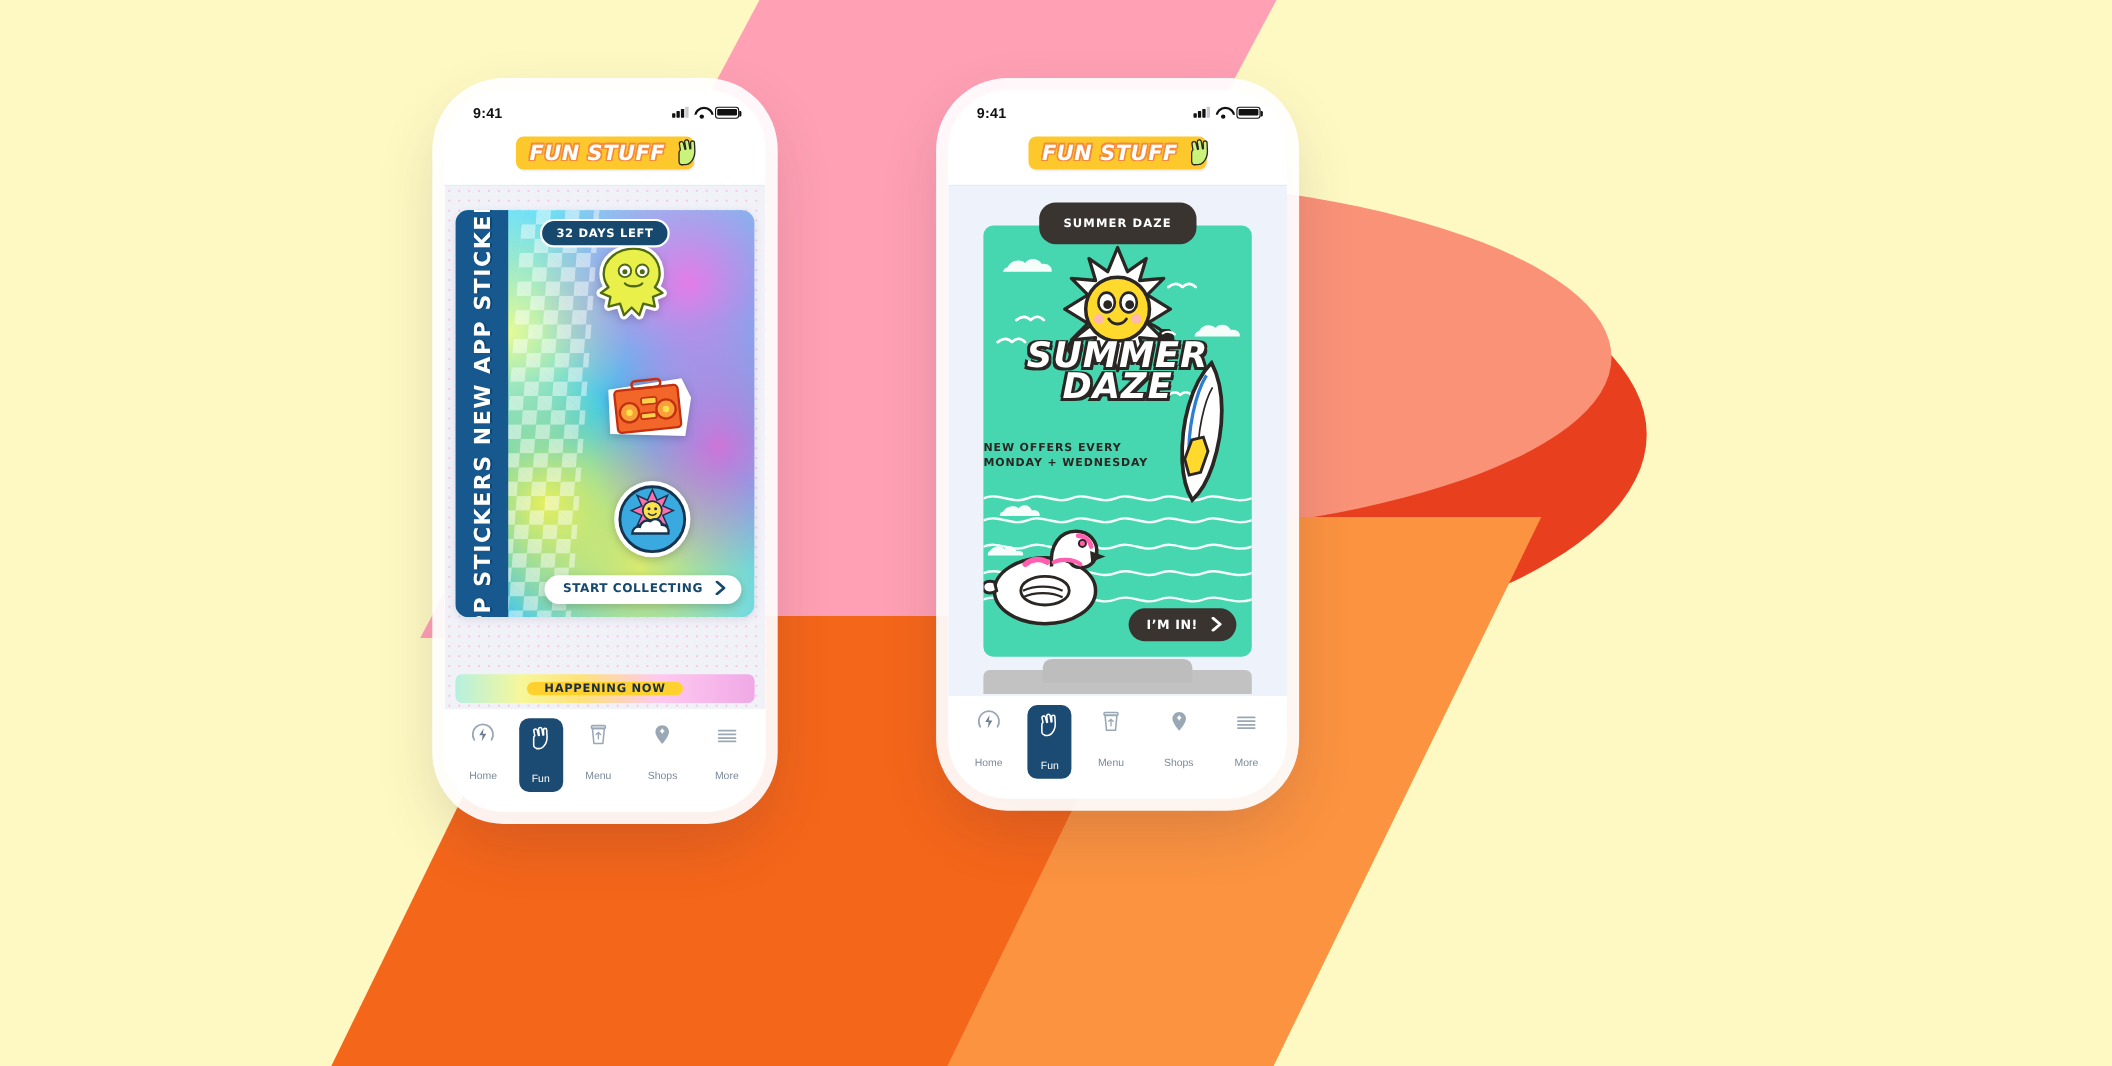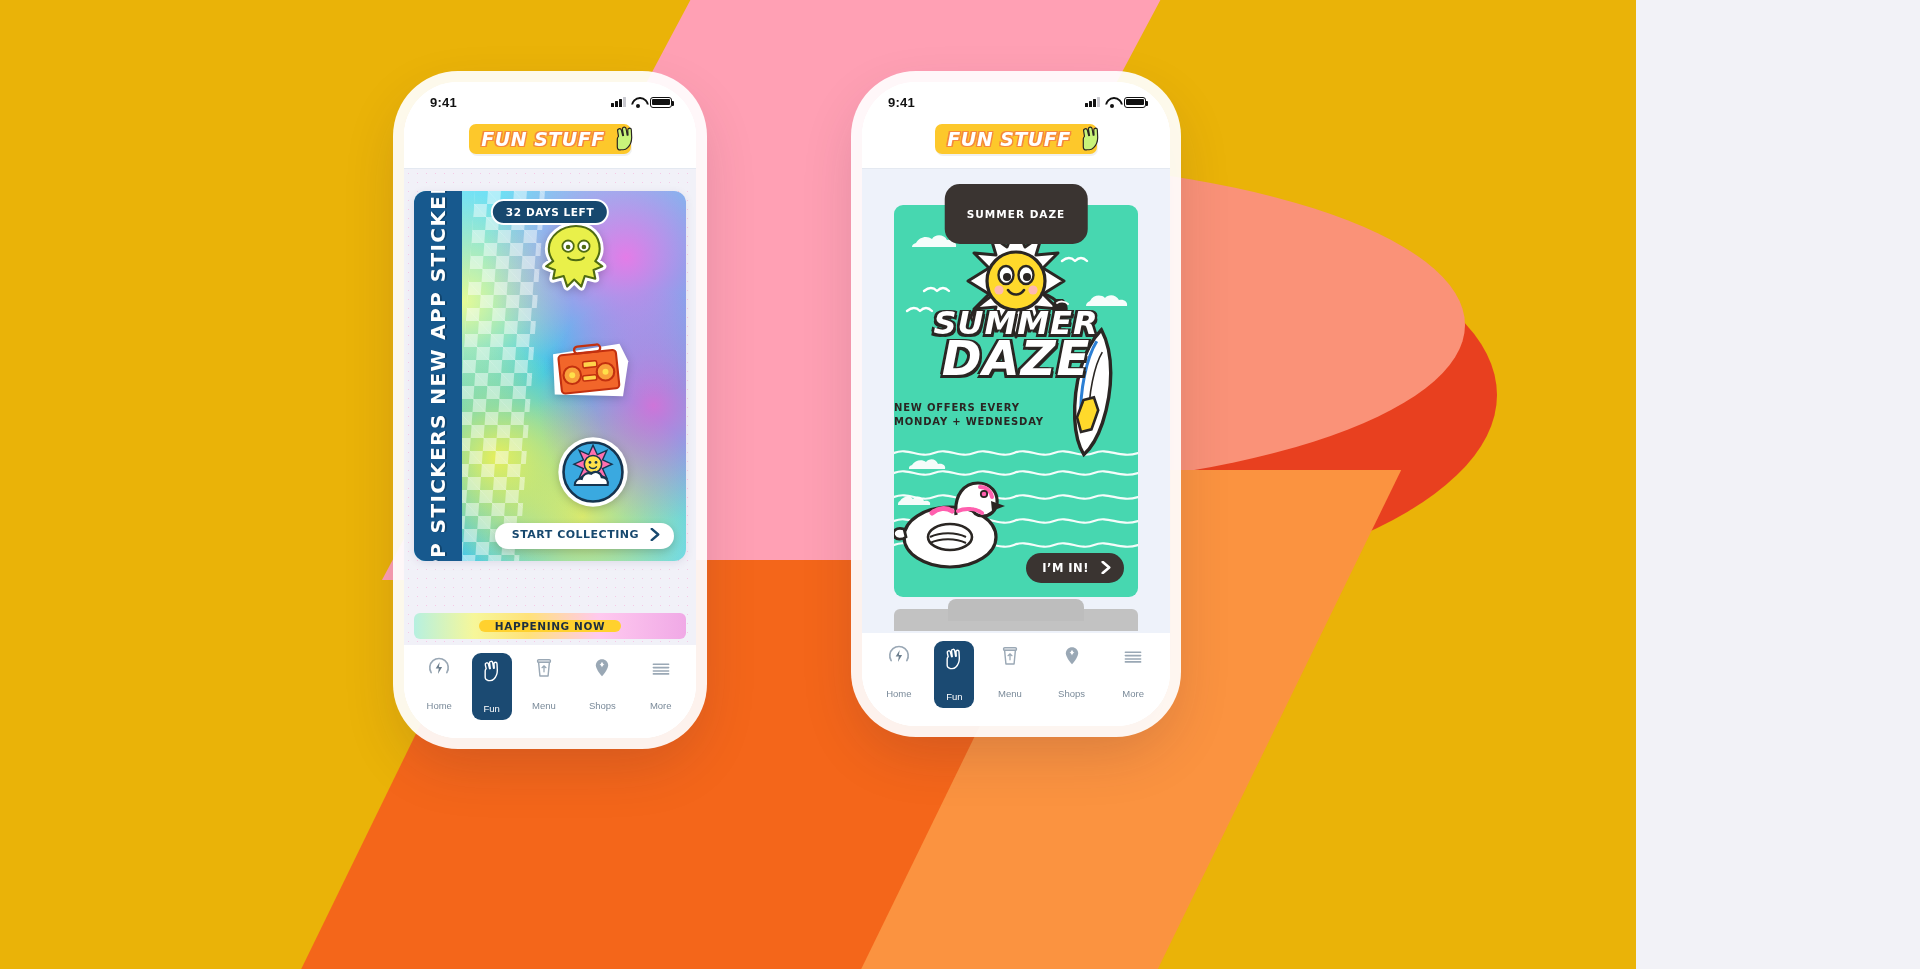--- a/index.html
+++ b/index.html
@@ -2,21 +2,21 @@
 <html><head>
 <meta charset="utf-8">
 <style>
   * { box-sizing: border-box; margin: 0; padding: 0; }
   html, body {
     width: 1920px; height: 969px;
     overflow: hidden;
     font-family: "Liberation Sans", sans-serif;
     background: #f2f2f7;
   }
-  .stage { position: relative; width: 1636px; height: 969px; background: #eab308; overflow: hidden; }
+  .stage { position: relative; width: 1920px; height: 969px; background: #fef9c3; overflow: hidden; }
 
   
   .bg-layer { position: absolute; inset: 0; overflow: hidden; }
   .shape-pink-diagonal {
     position: absolute; top: -240px; left: 600px;
     width: 470px; height: 820px;
     background: #ffa0b4;
     transform: skewX(-28deg);
   }
   .shape-red-circle {
@@ -171,32 +171,32 @@
 
   
   .sd-bg { position: absolute; inset: 0; background: #eef2fa; }
   .sd-card {
     position: absolute; left: 32px; right: 32px; top: 36px; height: 392px;
     background: #47d7b0; border-radius: 9px; overflow: hidden;
   }
   .sd-badge {
     position: absolute; left: 50%; transform: translateX(-50%); top: 15px;
     background: #3a3431; color: #fff; font-size: 10.5px; font-weight: 900;
-    letter-spacing: 1px; padding: 24px 22px; border-radius: 15px; z-index: 9;
+    letter-spacing: 1px; padding: 13px 22px; border-radius: 15px; z-index: 9;
     white-space: nowrap; font-family:"DejaVu Sans",sans-serif;
   }
   .sd-title {
     position: absolute; left: 0; right: 0; top: 104px; text-align: center;
     font-family: "DejaVu Sans", sans-serif; color: #fff; font-weight: 900;
     font-style: italic; line-height: .88; letter-spacing: 1px;
     text-shadow: -2.6px 2.6px 0 #2a2623, 2.6px 2.6px 0 #2a2623, -2.6px -1px 0 #2a2623, 2.6px -1px 0 #2a2623;
     z-index: 4; pointer-events:none;
   }
   .sd-title .l1 { display:block; font-size: 32px; }
-  .sd-title .l2 { display:block; font-size: 48px; }
+  .sd-title .l2 { display:block; font-size: 32px; }
   .sd-sub {
     position: absolute; left: 0; right: 0; top: 196px; 
     color: #2a2623; font-size: 10px; font-weight: 900; letter-spacing: .8px;
     line-height: 1.35; z-index: 4; font-family:"DejaVu Sans",sans-serif;
   }
   .sd-cta {
     position: absolute; right: 14px; bottom: 14px; z-index: 9;
     background: #3a3431; border-radius: 18px; padding: 8px 12px 8px 16px;
     display:flex; align-items:flex-start; gap: 10px;
   }

